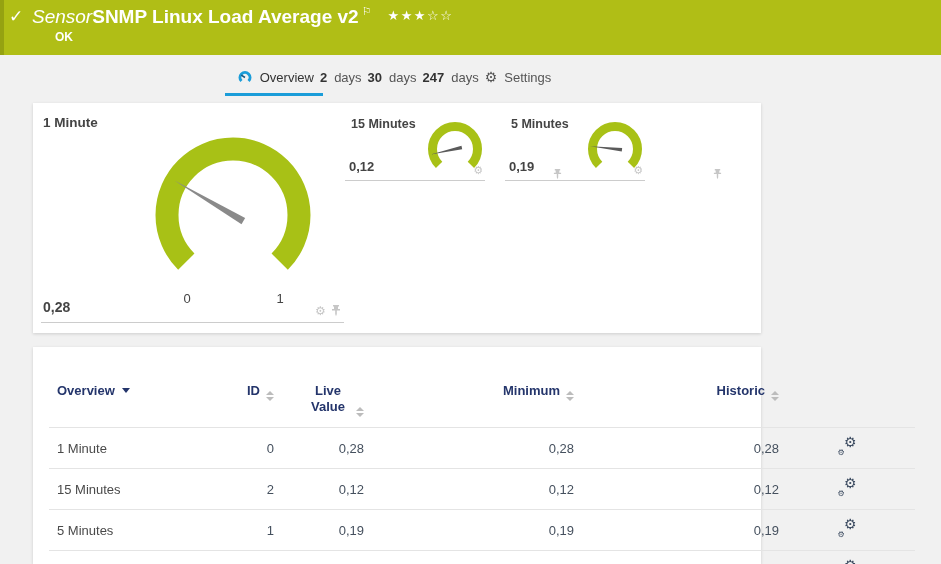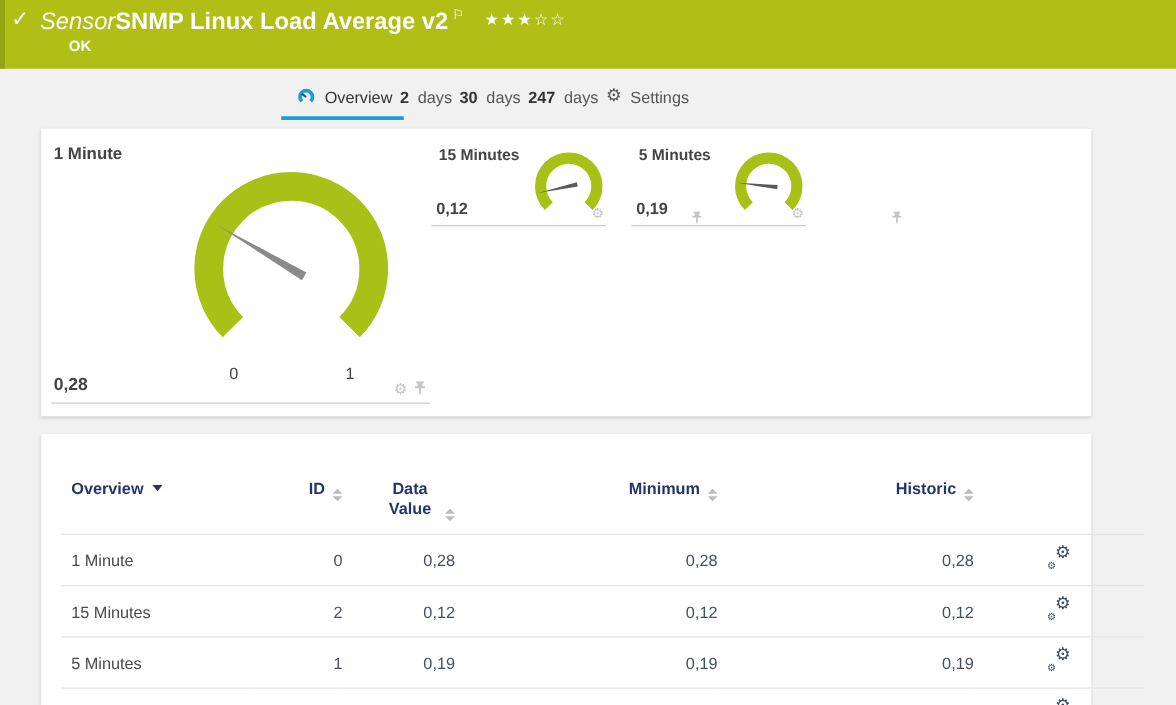--- a/index.html
+++ b/index.html
@@ -24,21 +24,21 @@
             padding:0 30px 0 47px; }
   .tab { position:relative; display:flex; align-items:center; gap:7px; height:100%;
          font-size:13px; color:#555; cursor:pointer; padding:0 3px; }
   .tab .num { font-weight:700; color:#333; }
   .tab.active { color:#333; }
   .tab.active::after { content:""; position:absolute; left:-9px; right:-6px; bottom:3px;
                        height:3px; background:#1b9dd9; }
   .ticon { flex:0 0 auto; }
 
   
-  .panel { position:absolute; left:33px; width:840px; background:#fff;
+  .panel { position:absolute; left:33px; width:728px; background:#fff;
            box-shadow:0 1px 3px rgba(0,0,0,0.15); }
   .gauges-panel { top:103px; height:230px; }
   .table-panel  { top:347px; height:217px; }
 
   
   .g-name { position:absolute; font-weight:700; color:#444; }
   .g1-name { left:10px; top:12px; font-size:13.5px; }
   .big-gauge-svg { position:absolute; left:100px; top:20px; }
   .gauge-scale { font-size:13px; fill:#444; }
   .g1-value { position:absolute; left:10px; top:196px; font-size:14px; font-weight:700; color:#444; }
@@ -200,21 +200,21 @@
           <th class="ch">
             <span>Overview</span><i class="caret-down"></i>
           </th>
           <th>
             <span>ID</span><span class="sort">
                 <i class="up"></i>
                 <i class="dn"></i>
               </span>
           </th>
           <th>
-            <span class="lv-wrap">Data Value</span><span class="sort">
+            <span class="lv-wrap">Live Value</span><span class="sort">
                 <i class="up"></i>
                 <i class="dn"></i>
               </span>
           </th>
           <th>
             <span>Minimum</span><span class="sort">
                 <i class="up"></i>
                 <i class="dn"></i>
               </span>
           </th>

